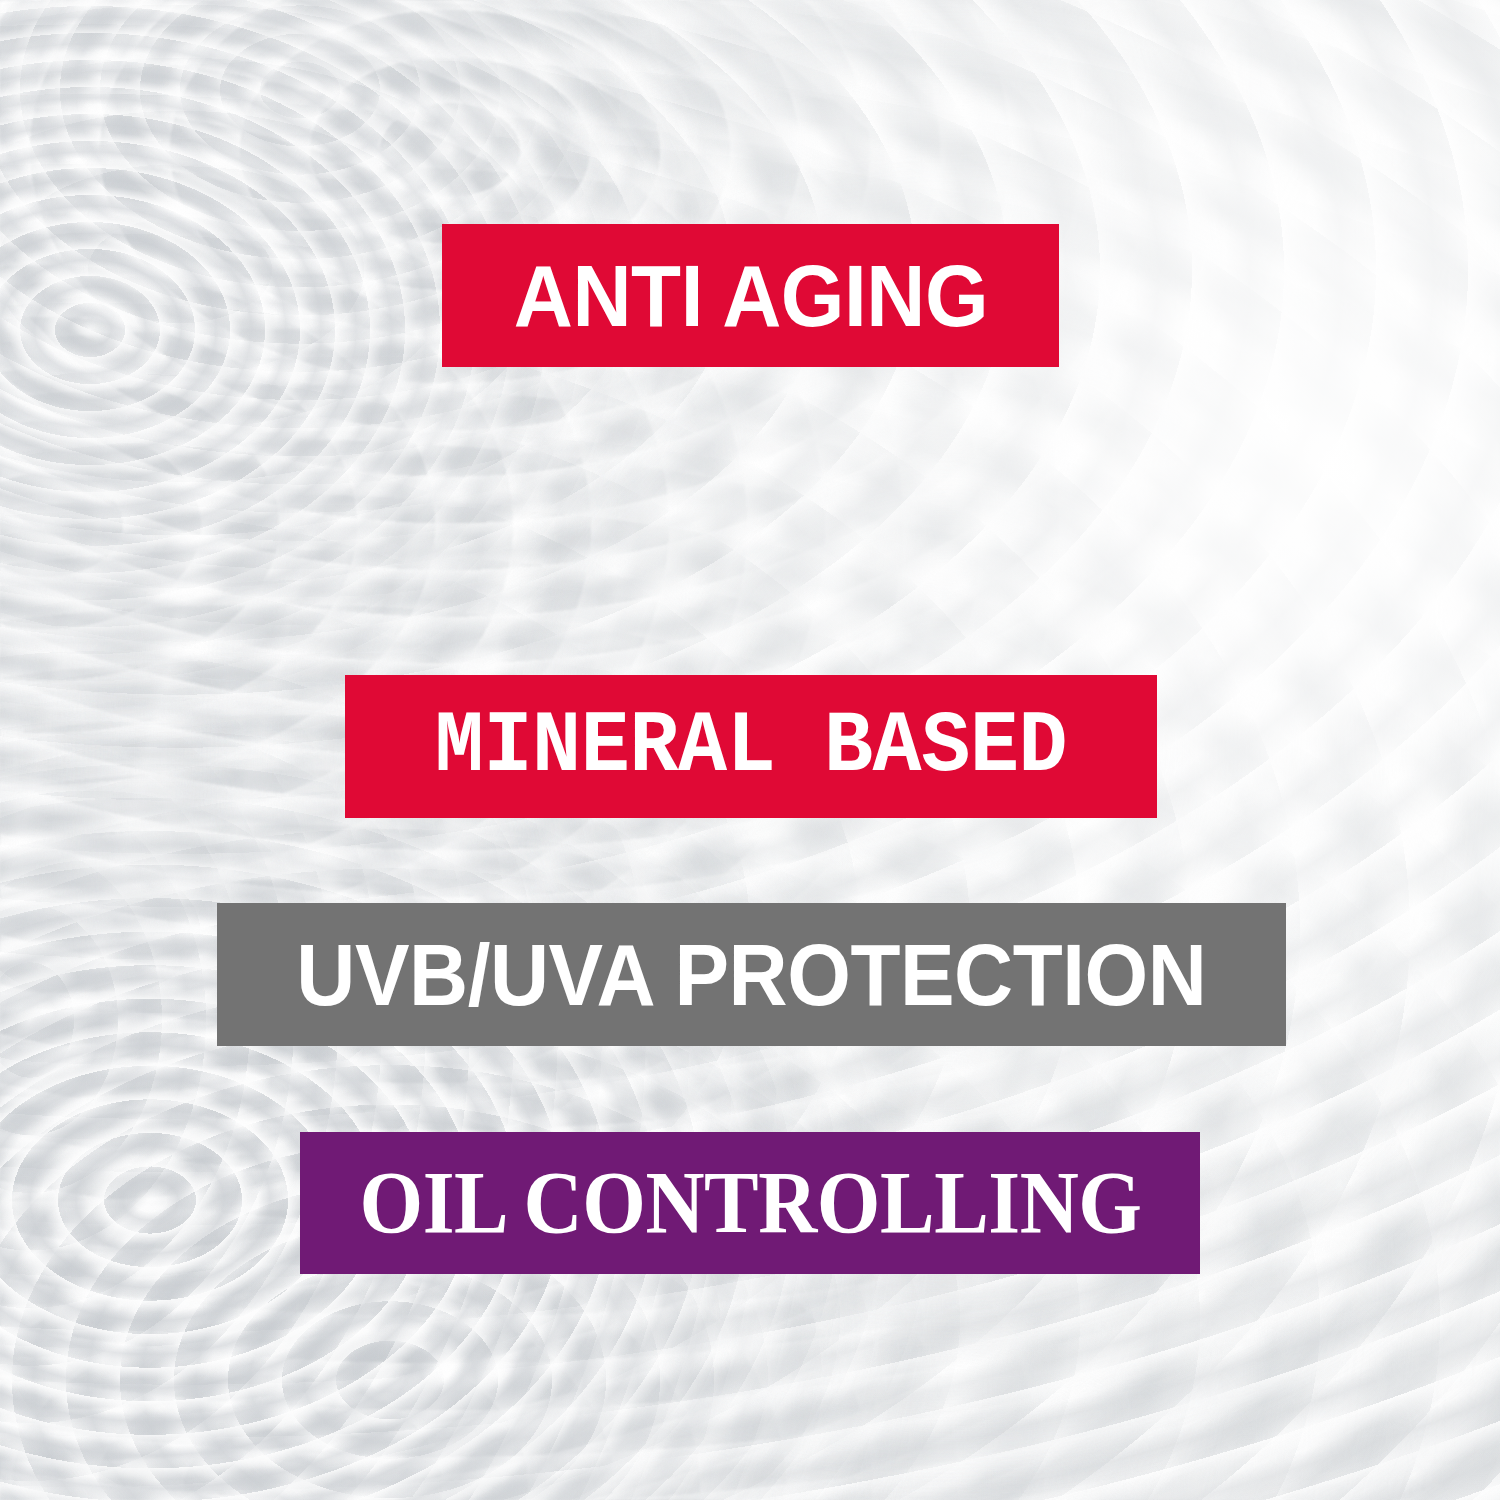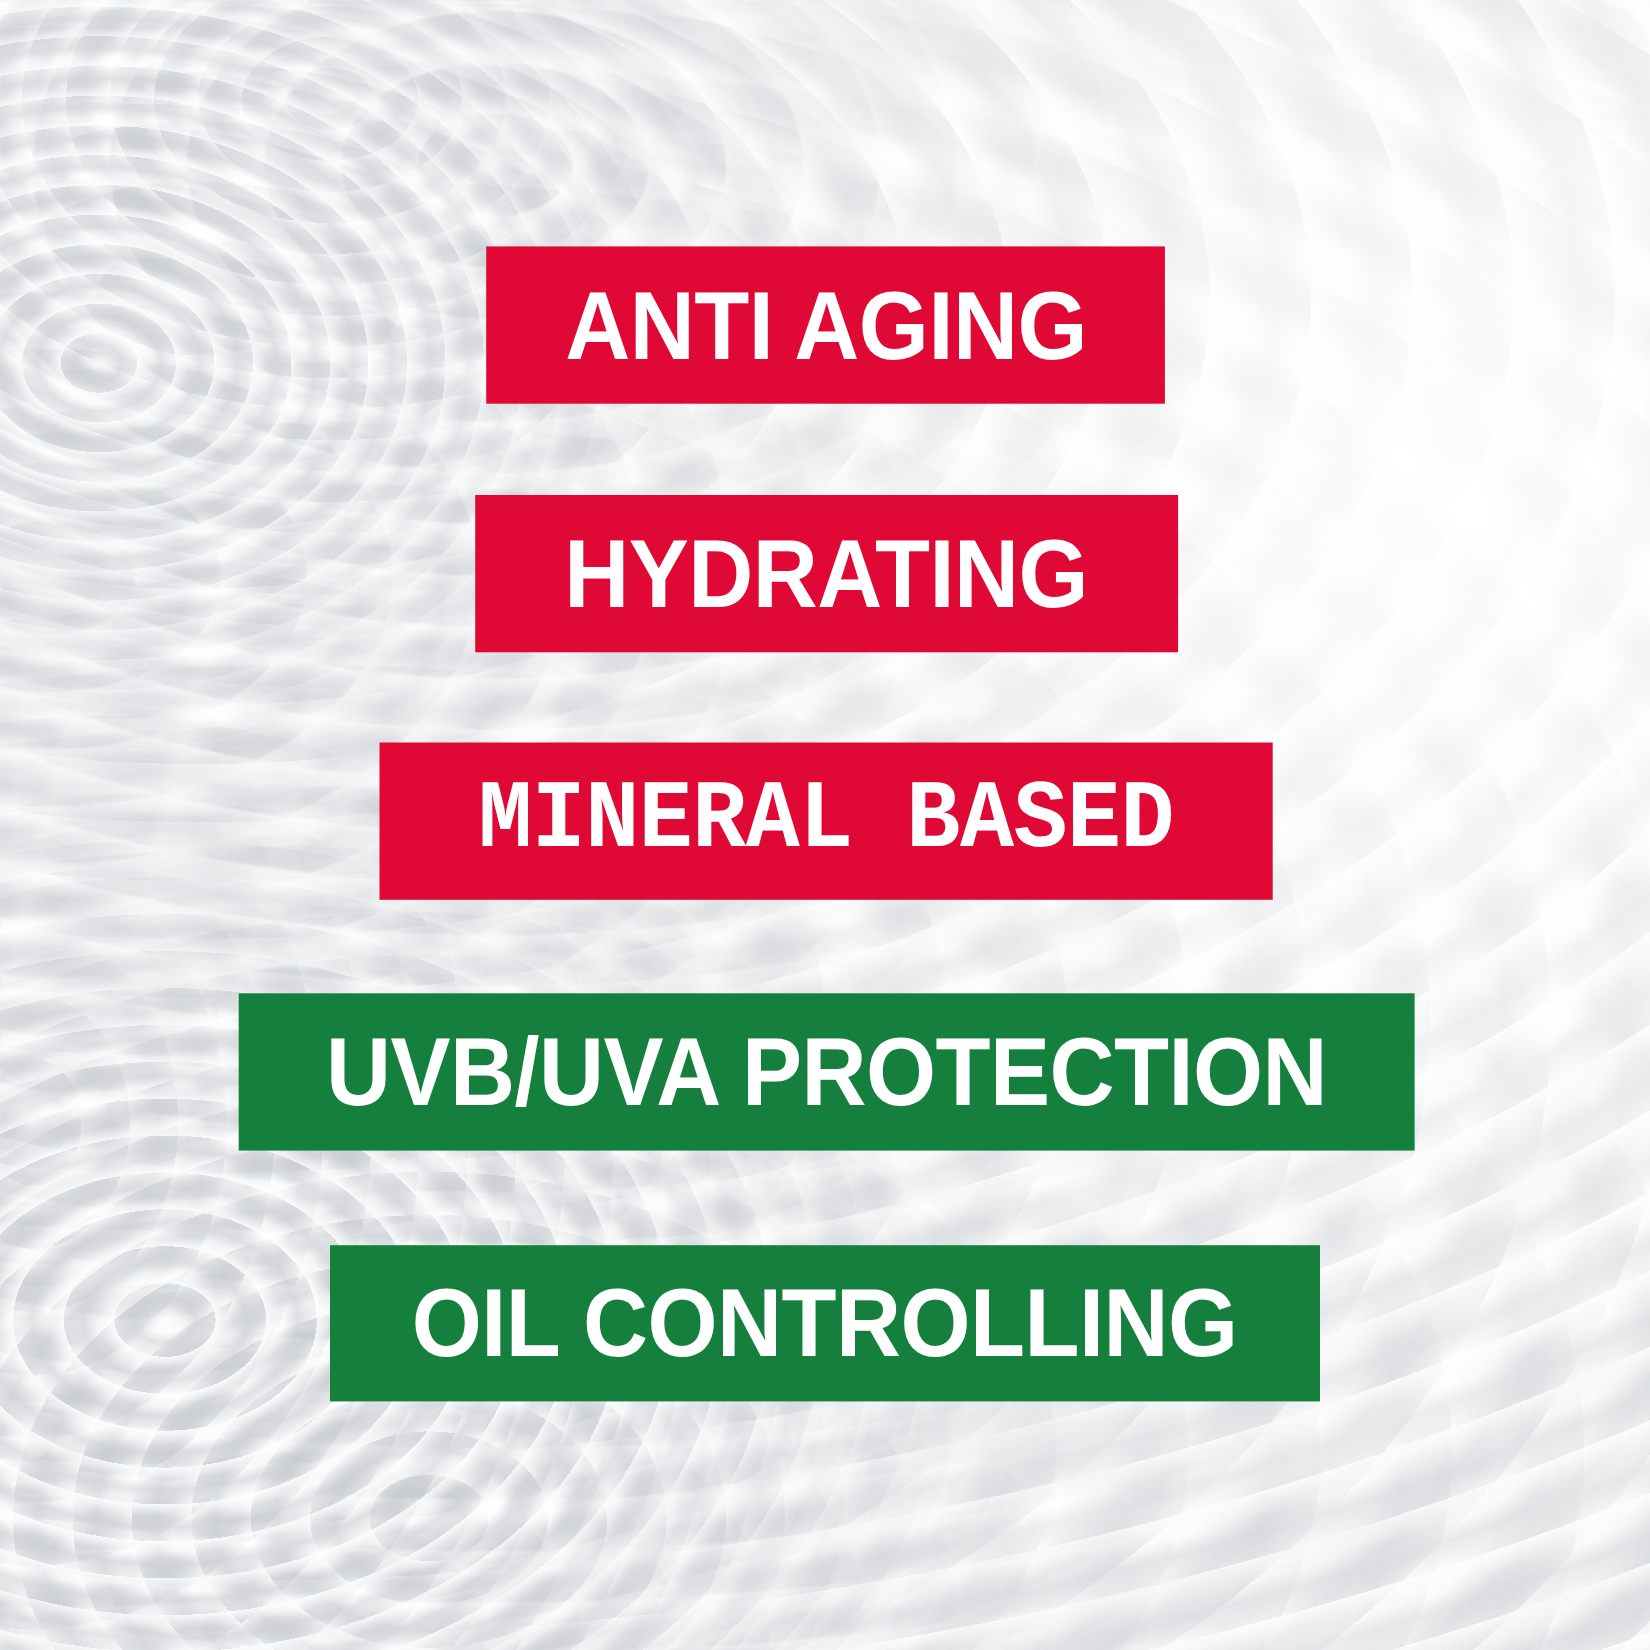--- a/index.html
+++ b/index.html
@@ -144,29 +144,26 @@
   <div class="bg-layer" id="bg-streaks"></div>
   <div class="bg-layer" id="bg-rings"></div>
   <div class="bg-layer" id="bg-cells"></div>
   <div class="bg-layer" id="bg-cells-2"></div>
   <div class="bg-layer" id="bg-bloom"></div>
 
   <div class="band" id="band-1" style="background-color: rgb(224, 9, 53);">
     <span class="band-label" style="color: rgb(255, 255, 255);">ANTI AGING</span>
   </div>
 
-  <div class="band" id="band-2" style="background-color: rgb(224, 9, 53);">
-    <span class="band-label" style="color: rgb(255, 255, 255);">HYDRATING</span>
-  </div>
 
   <div class="band" id="band-3" style="background-color: rgb(224, 9, 53);">
     <span class="band-label" style="color: rgb(255, 255, 255);">MINERAL BASED</span>
   </div>
 
-  <div class="band" id="band-4" style="background-color: #15803d;">
+  <div class="band" id="band-4" style="background-color: #737373;">
     <span class="band-label" style="color: rgb(255, 255, 255);">UVB/UVA PROTECTION</span>
   </div>
 
-  <div class="band" id="band-5" style="background-color: #15803d;">
+  <div class="band" id="band-5" style="background-color: #701a75; font-family: Liberation Serif, serif;">
     <span class="band-label" style="color: rgb(255, 255, 255);">OIL CONTROLLING</span>
   </div>
 
 </div>
 
 </body></html>

